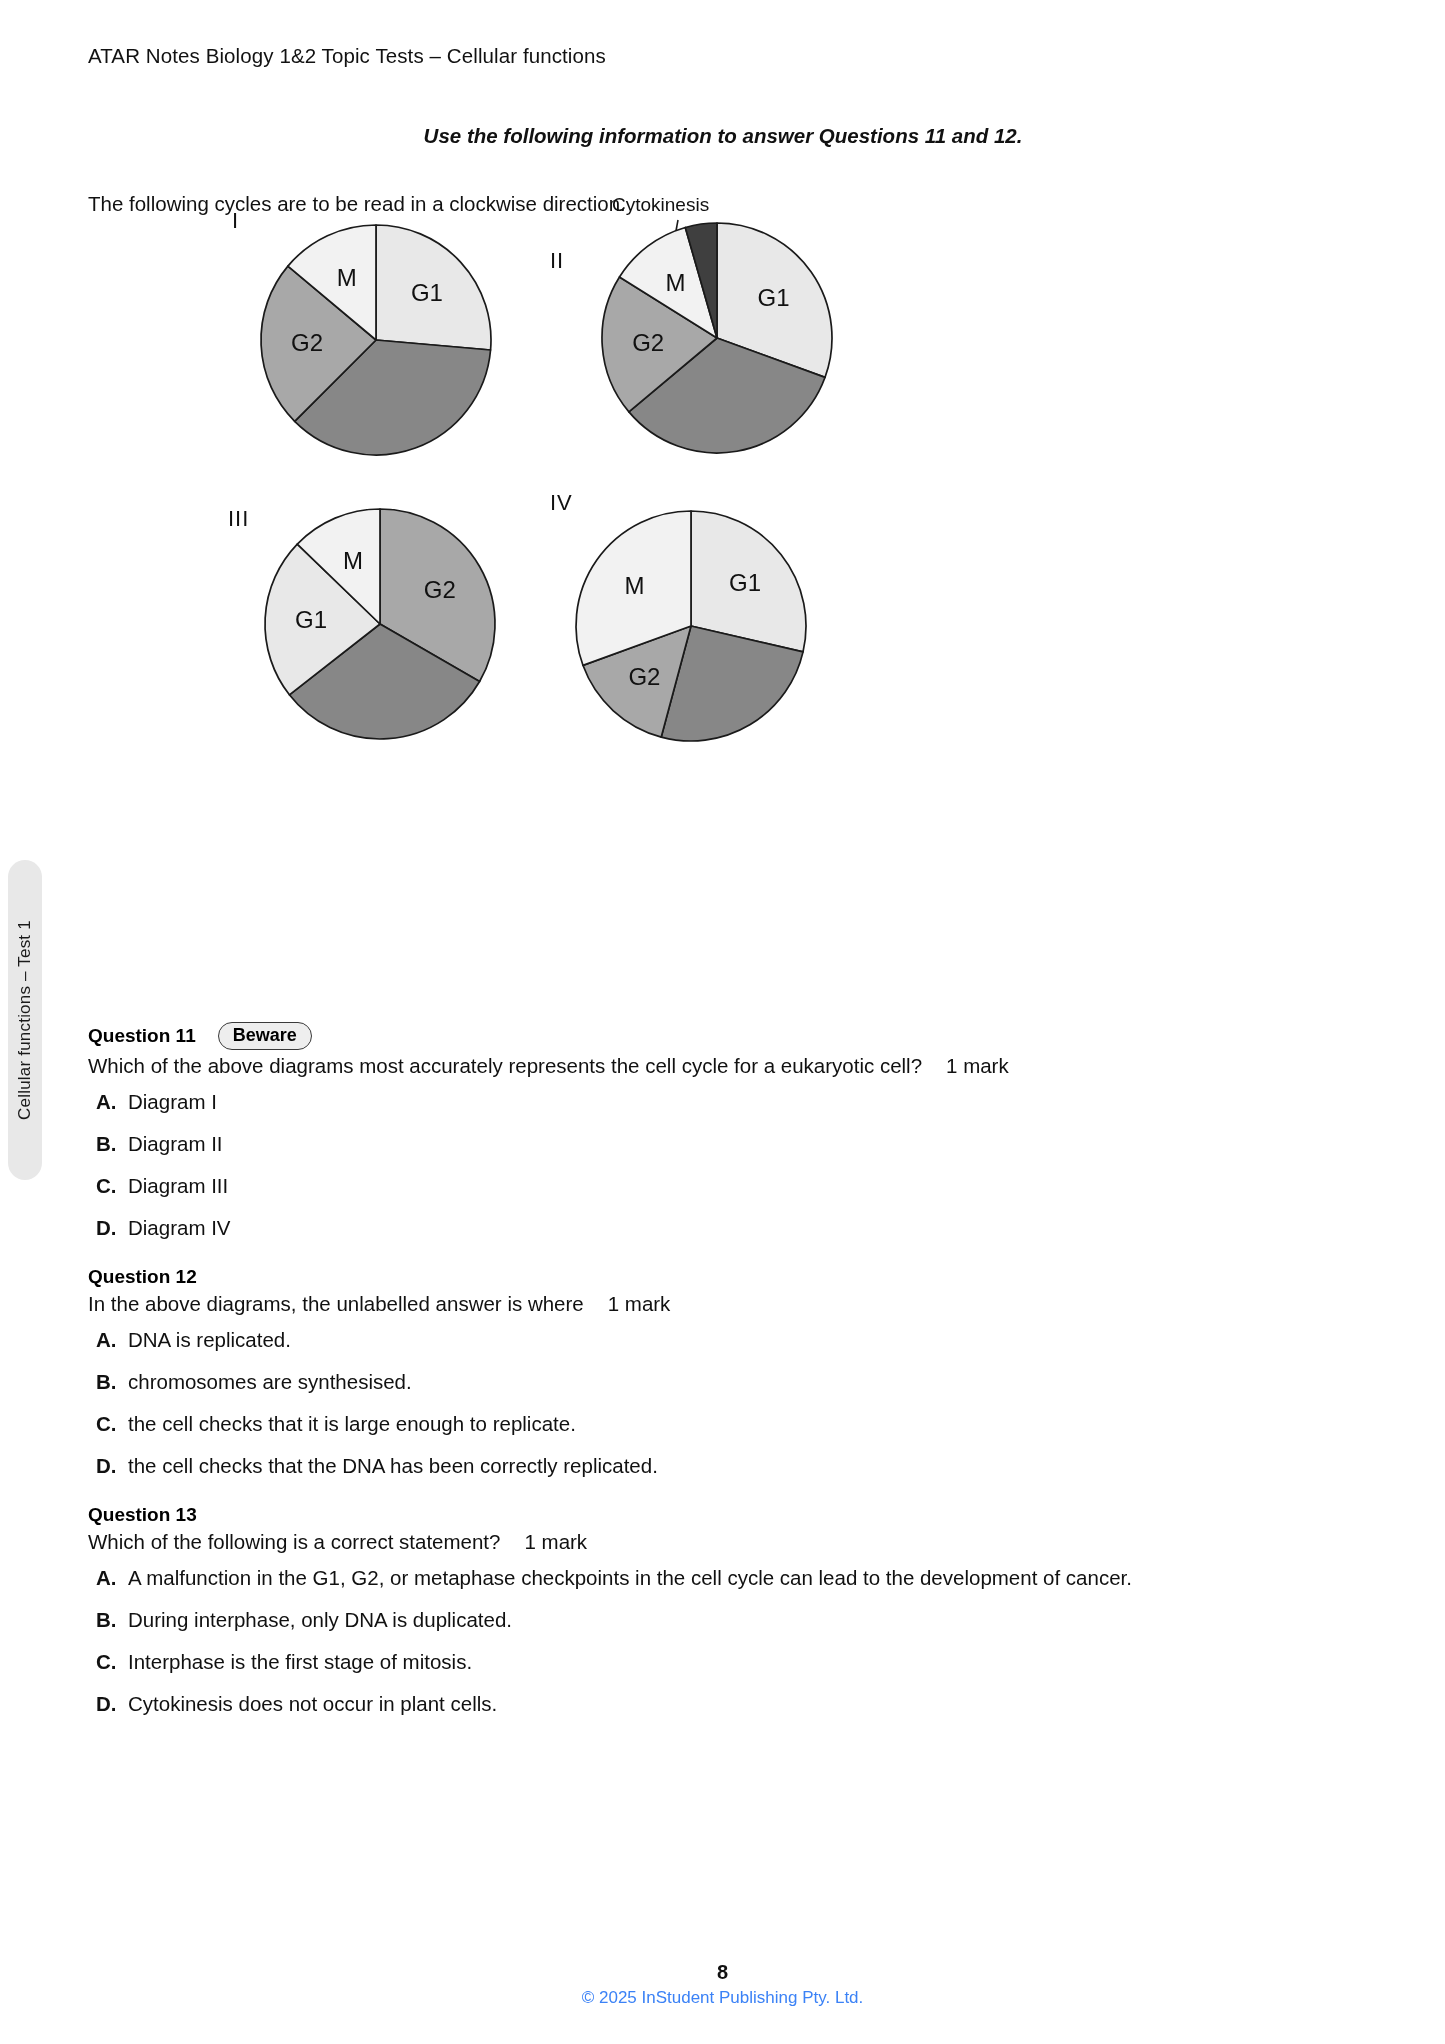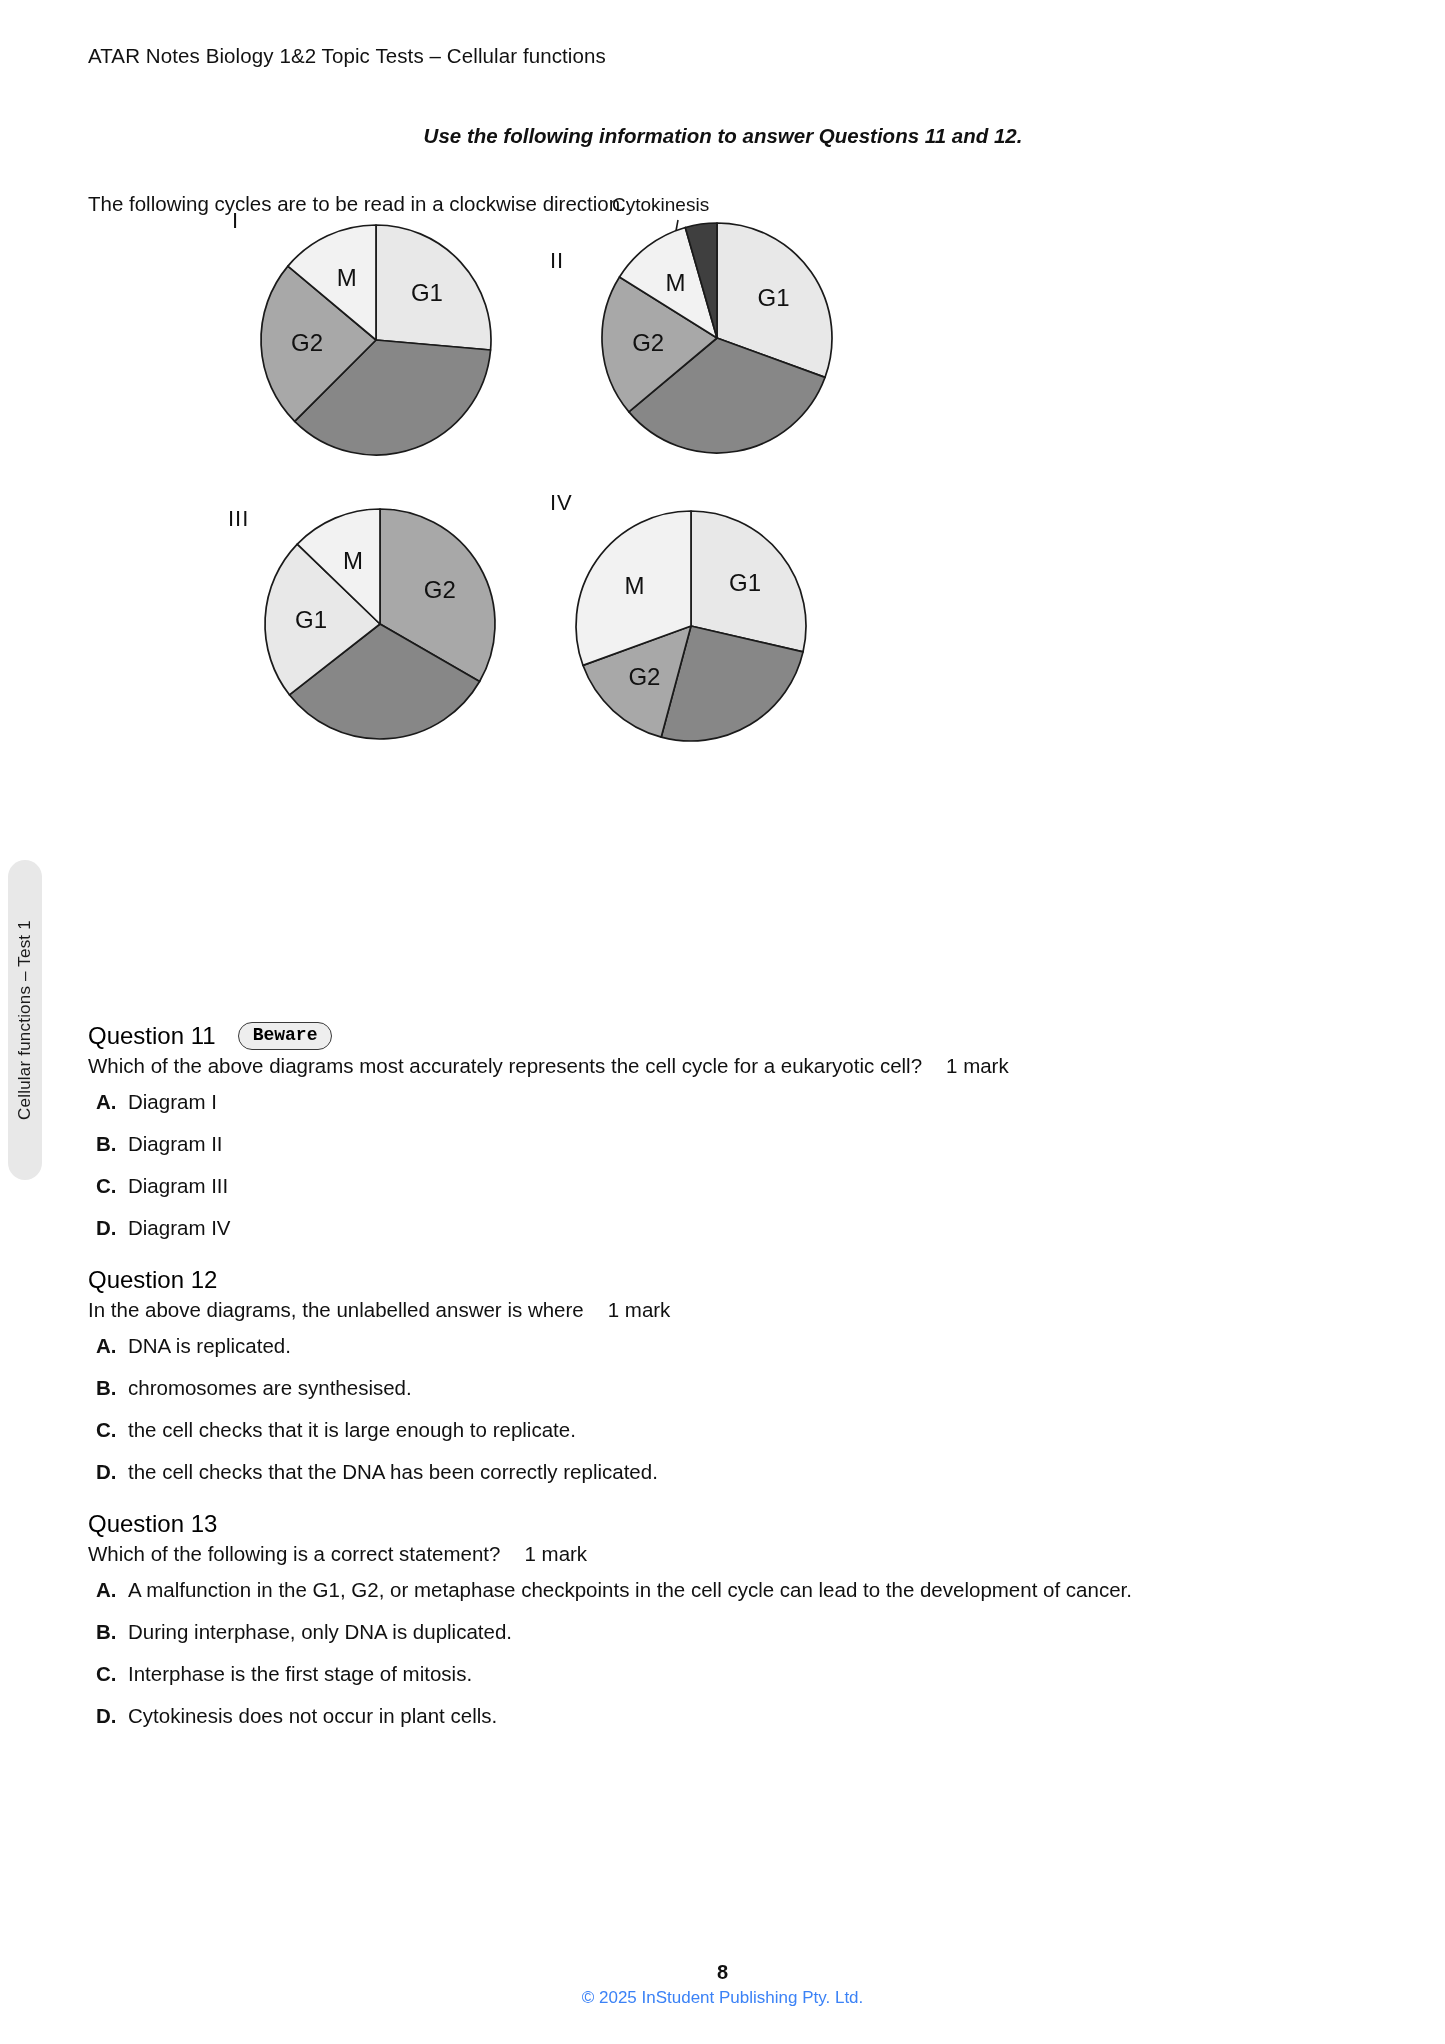--- a/index.html
+++ b/index.html
@@ -102,35 +102,34 @@
     width: 1272px;
   }
   .q-block { position: relative; margin-bottom: 26px; }
   .q-head {
     display: flex;
     align-items: center;
     gap: 22px;
     margin-bottom: 4px;
   }
   .q-title {
-    font-size: 24px;
-    font-weight: normal;
+    font-size: 19px;
+    font-weight: bold;
     color: #000;
   }
   .beware-pill {
     display: inline-block;
     border: 1.6px solid #3a3a3a;
     border-radius: 14px;
     background: #eeeeee;
     padding: 2px 14px 3px 14px;
     font-size: 18px;
     font-weight: bold;
     color: #000;
     line-height: 1.15;
-    font-family: Liberation Mono, monospace;
   }
   .q-stem-row {
     display: flex;
     align-items: baseline;
     margin-bottom: 12px;
   }
   .q-stem {
     font-size: 20.5px;
     color: #111;
   }

